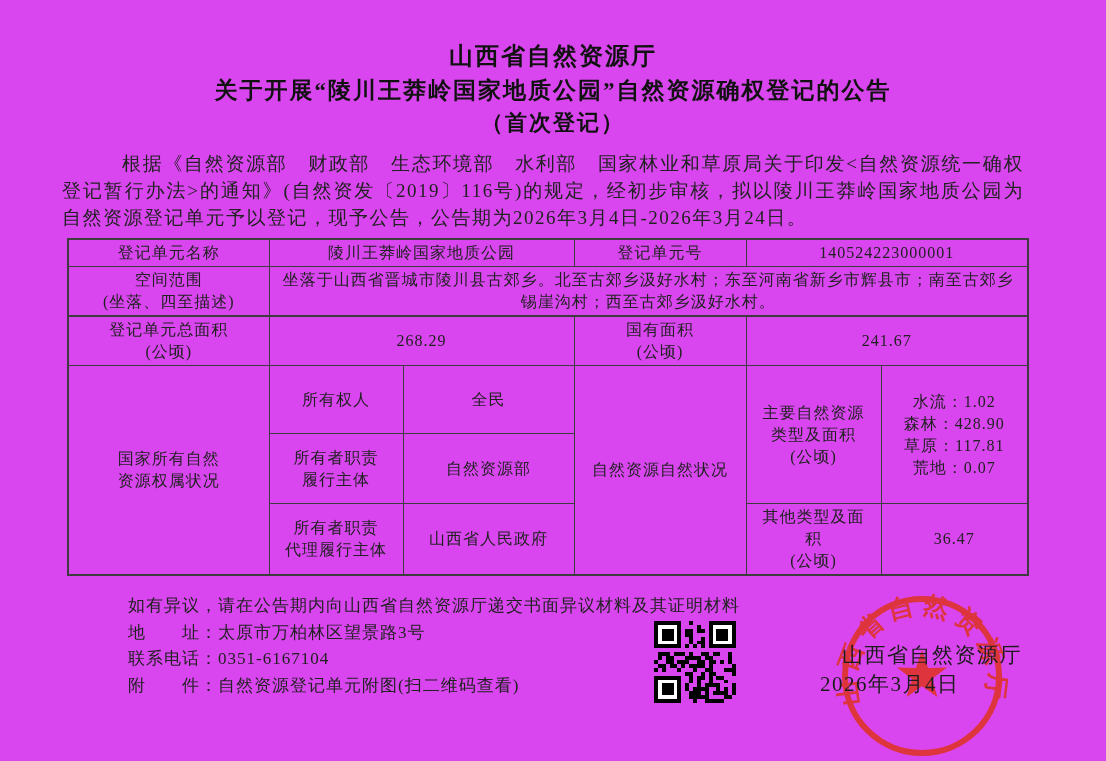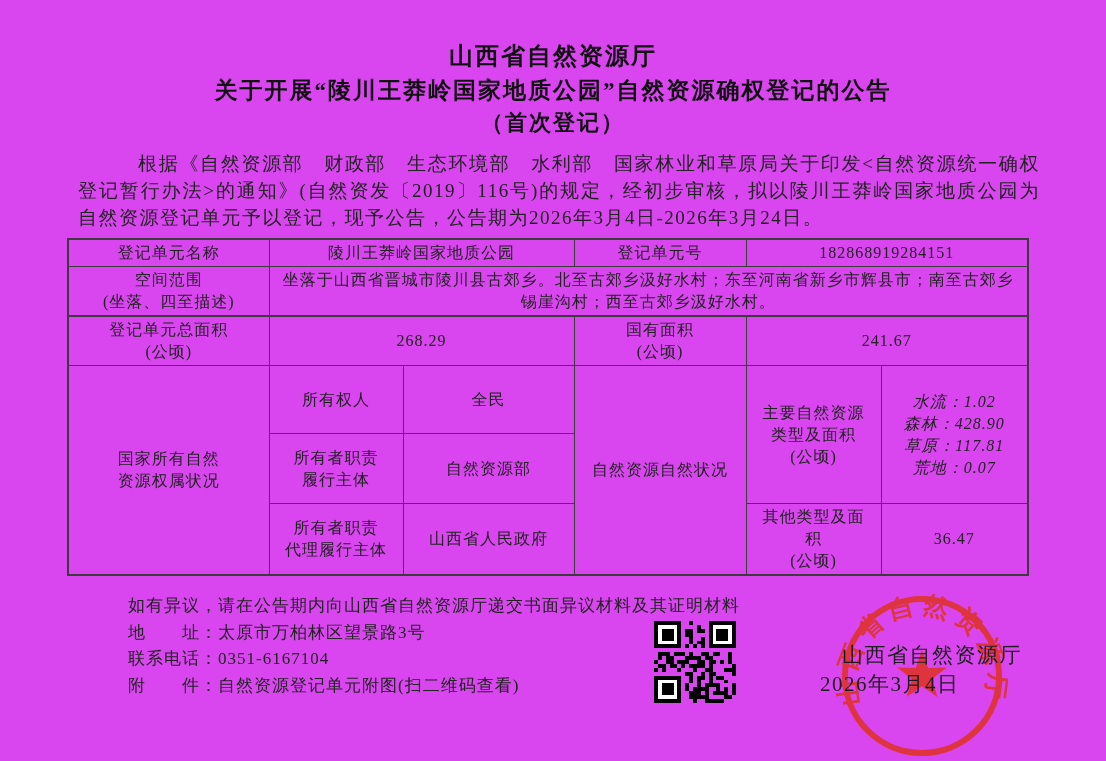--- a/index.html
+++ b/index.html
@@ -7,39 +7,39 @@
     position:relative;width:1106px;height:761px;background:#d946ef;overflow:hidden;
     font-family:"Liberation Serif","DejaVu Serif",serif;color:#1a1a1a;
   }
   
   .title{position:absolute;left:0;width:100%;text-align:center;font-weight:bold;color:#111;letter-spacing:2px;}
   .title-1{top:40px;font-size:24px;}
   .title-2{top:75px;font-size:23px;}
   .title-3{top:108px;font-size:22px;}
   
   .para{
-    position:absolute;top:150px;left:78px;width:962px;
+    position:absolute;top:150px;left:62px;width:962px;
     font-size:19px;line-height:27px;letter-spacing:1.5px;
     text-align:justify;text-indent:60px;color:#222;
   }
   
   table.reg{
     position:absolute;top:238px;left:67px;width:960px;
     border-collapse:collapse;table-layout:fixed;
     font-size:16px;color:#222;letter-spacing:1px;
     border:2px solid #3c3c3c;
   }
   table.reg td{
     border:1px solid #3c3c3c;text-align:center;vertical-align:middle;
     padding:2px 12px;line-height:22px;
   }
   tr.r3 td{border-top-width:2px;}
   .pre{white-space:pre-line;}
   td.left{text-align:left;padding:4px 10px;line-height:26px;}
-  td.res-values{text-align:left;padding-left:16px;line-height:25px;font-style:italic;}
+  td.res-values{text-align:left;padding-left:16px;line-height:25px;}
   
   .footer{
     position:absolute;top:593px;left:128px;width:660px;
     font-size:17px;line-height:26.5px;color:#222;letter-spacing:1px;
   }
   .footer .line{white-space:nowrap;}
   
   .qr{position:absolute;left:654px;top:621px;width:82px;height:82px;}
   .qr svg{width:82px;height:82px;shape-rendering:crispEdges;}
   
@@ -68,21 +68,21 @@
         <col style="width:171px">
       <col style="width:172px">
         <col style="width:135px">
         <col style="width:147px">
     </colgroup>
     <tbody>
         <tr class="r1">
       <td>登记单元名称</td>
       <td colspan="2">陵川王莽岭国家地质公园</td>
       <td>登记单元号</td>
-      <td colspan="2">182868919284151</td>
+      <td colspan="2">140524223000001</td>
     </tr>
     <tr class="r2">
       <td class="pre">空间范围
 (坐落、四至描述)</td>
       <td colspan="5" class="left">坐落于山西省晋城市陵川县古郊乡。北至古郊乡汲好水村；东至河南省新乡市辉县市；南至古郊乡锡崖沟村；西至古郊乡汲好水村。</td>
     </tr>
     <tr class="r3">
       <td class="pre">登记单元总面积
 (公顷)</td>
       <td colspan="2">268.29</td>

